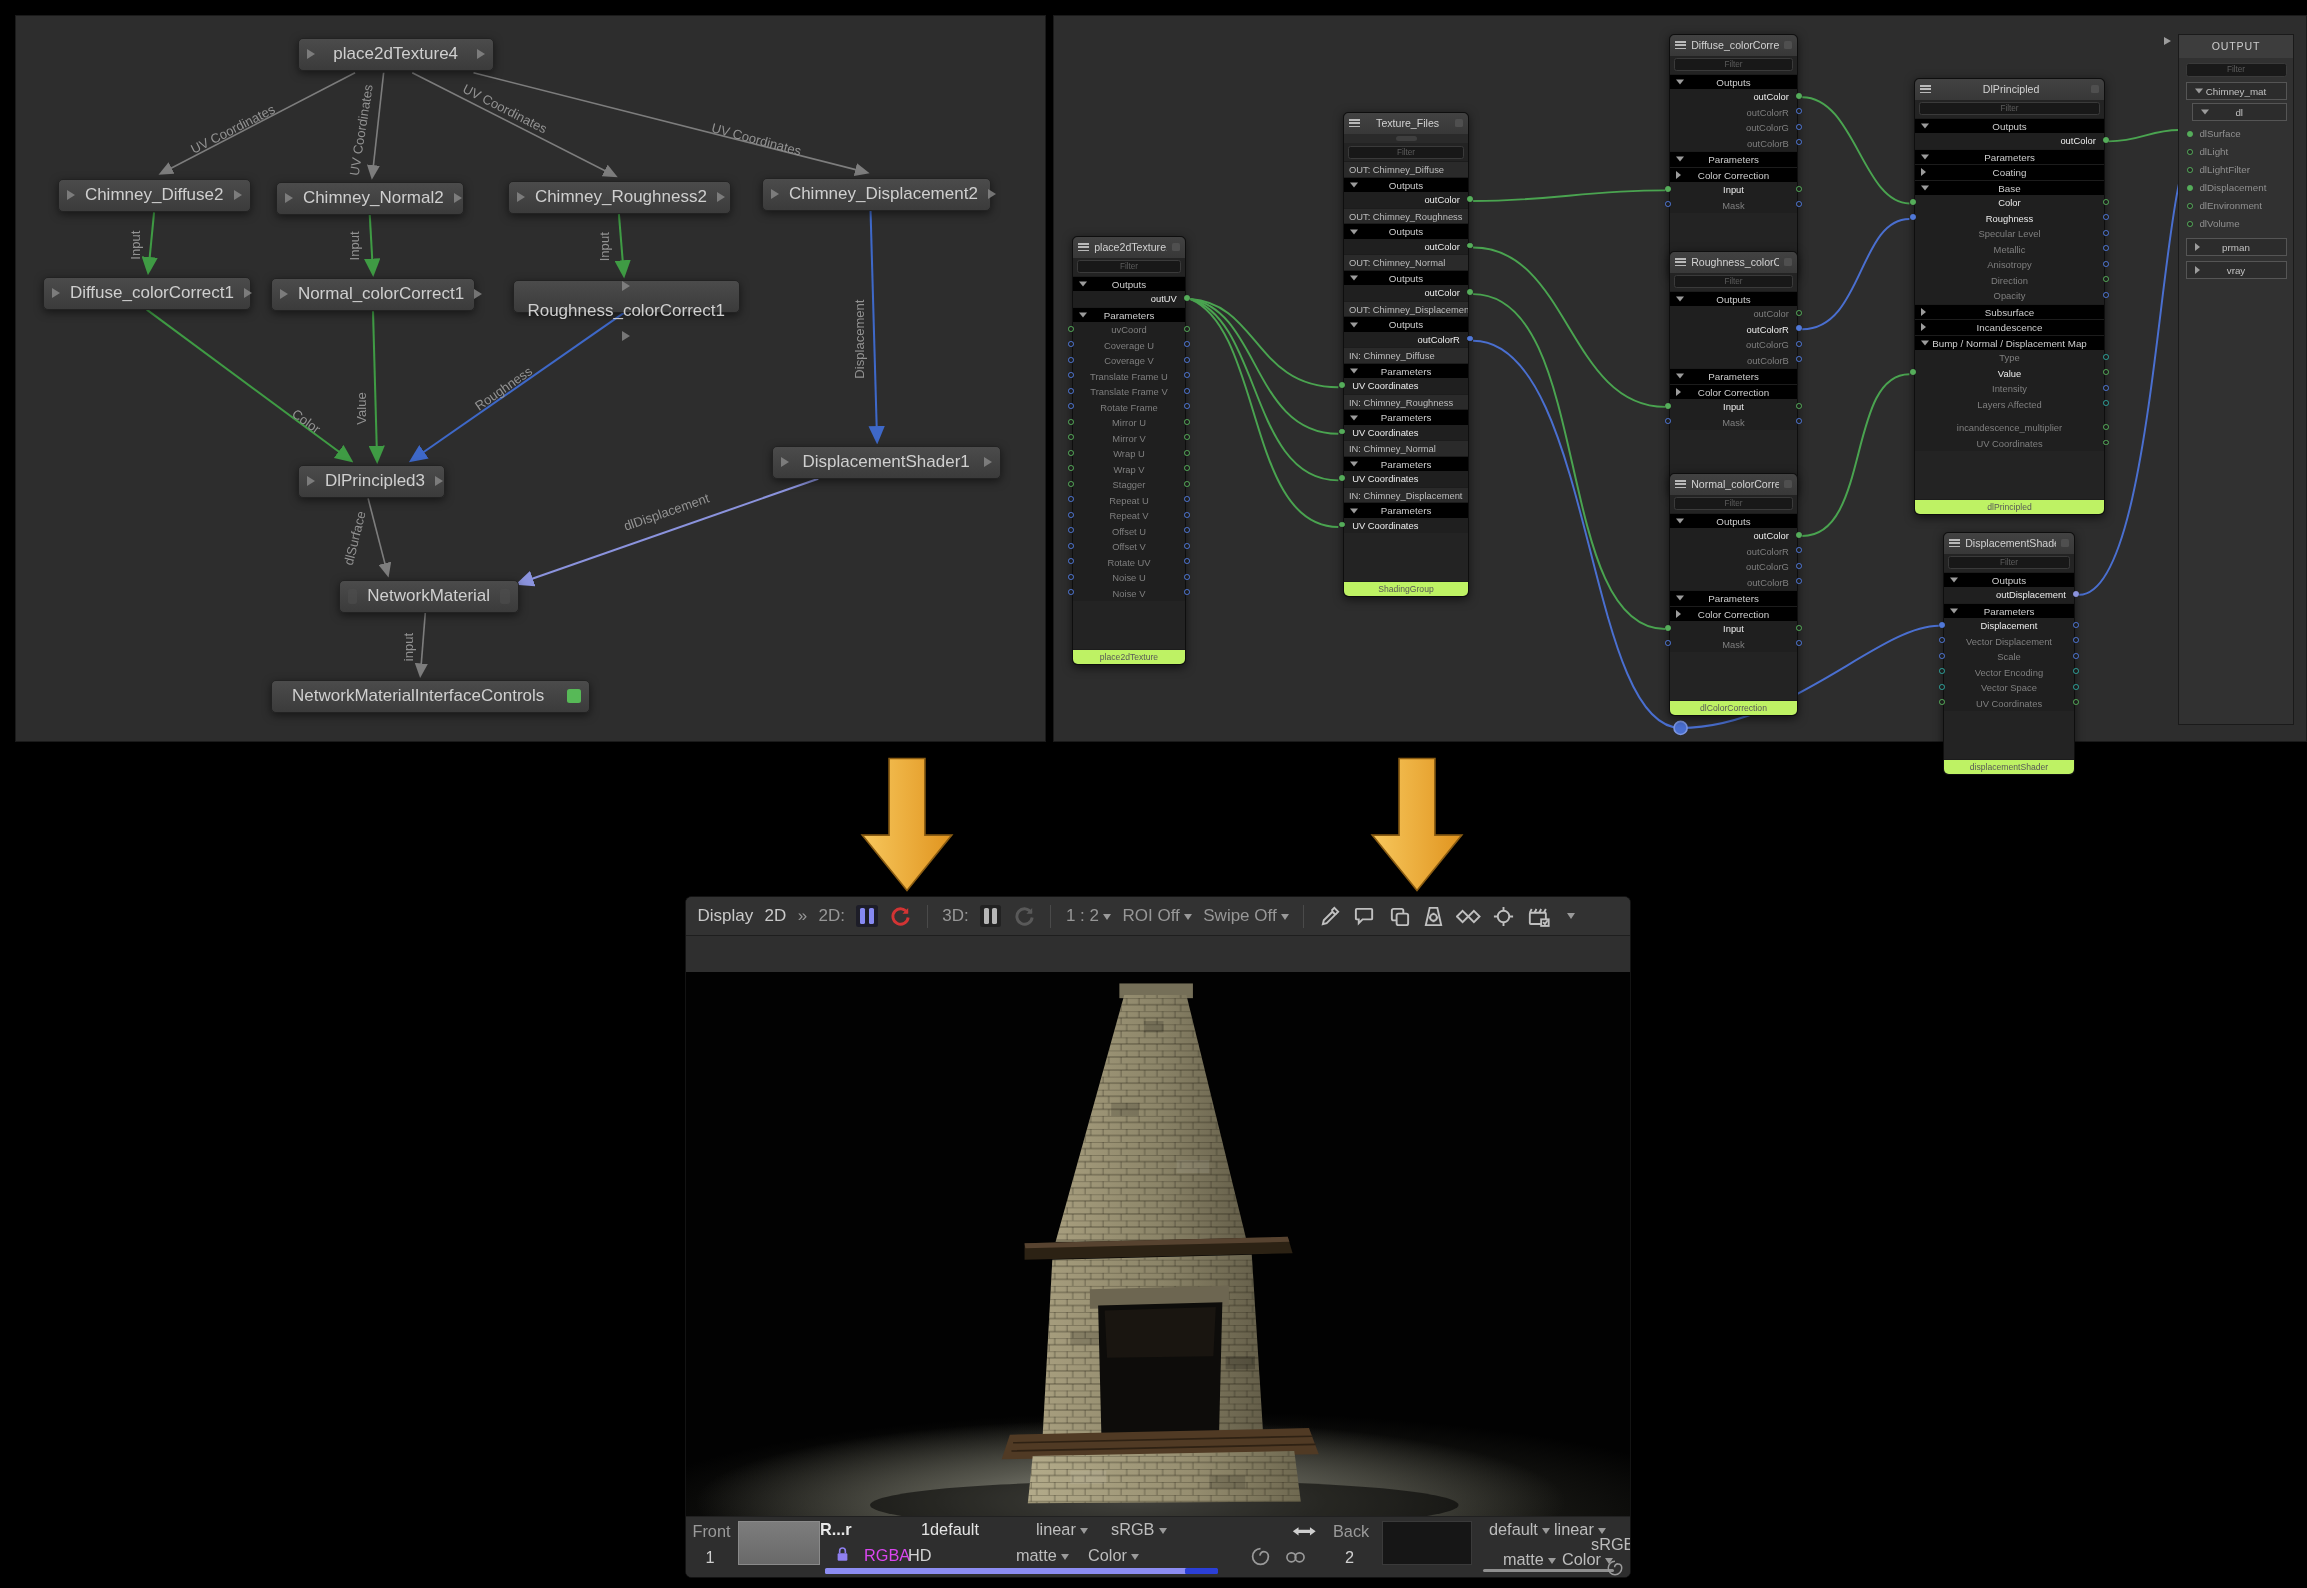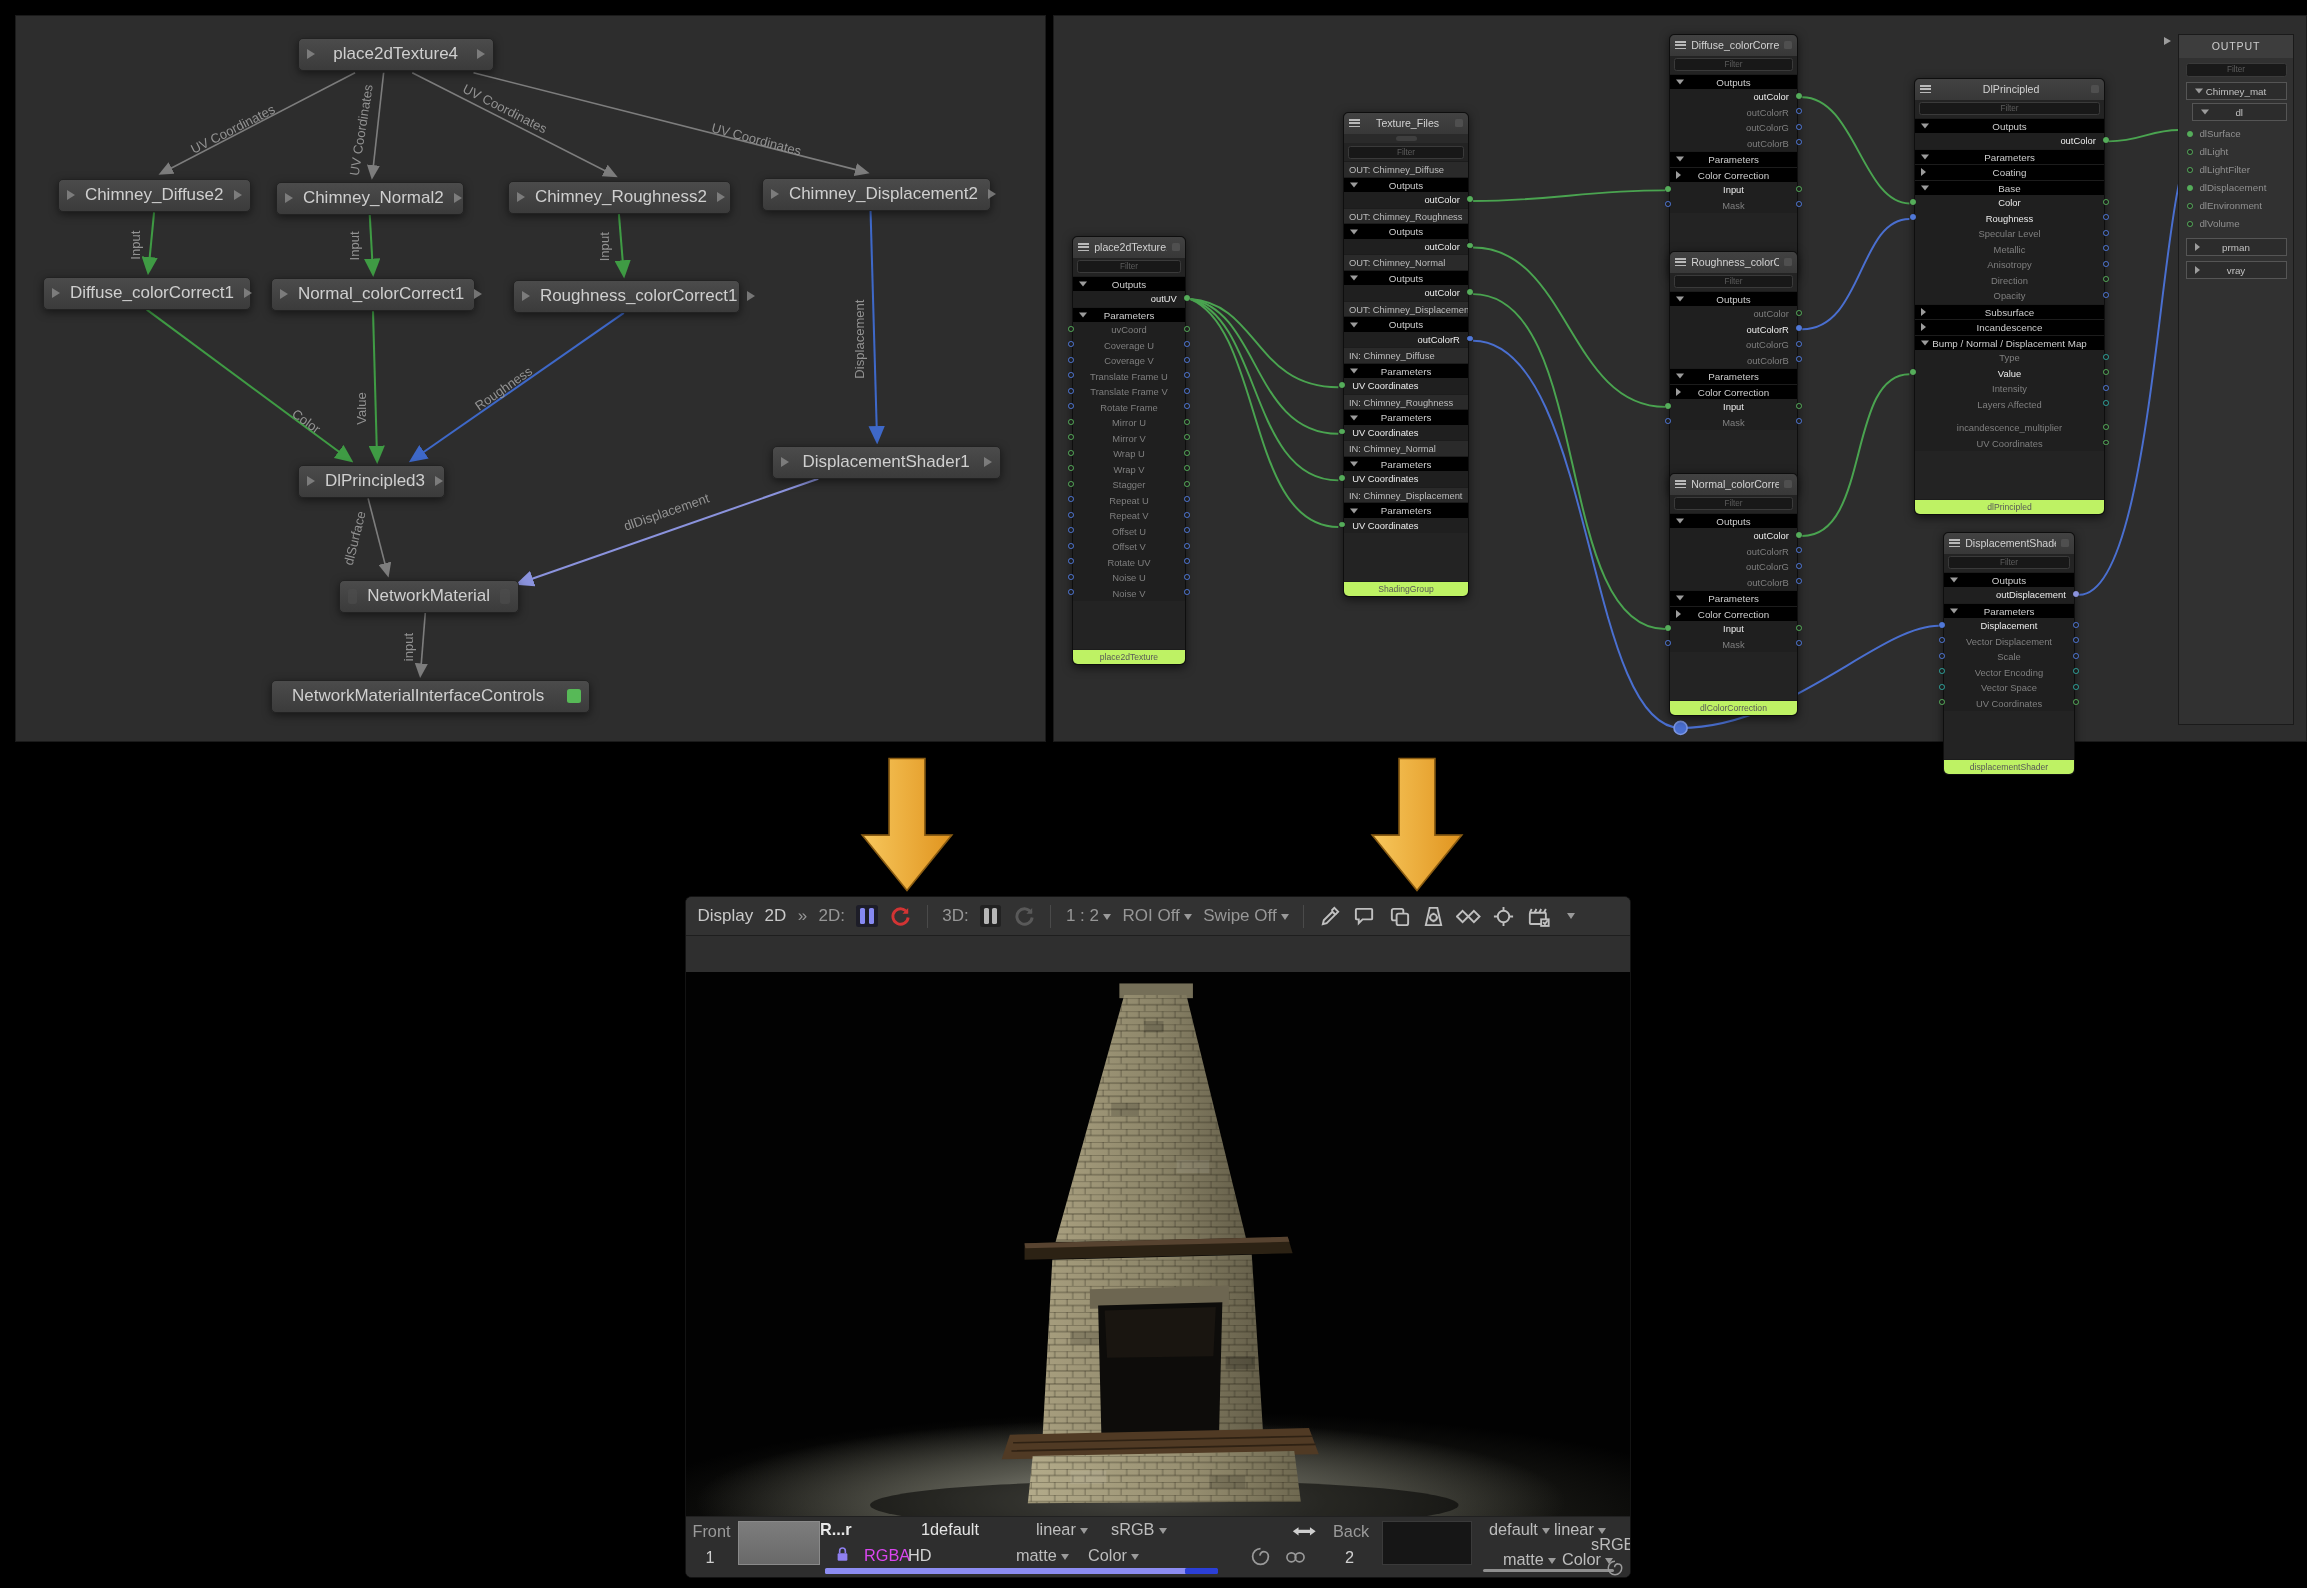--- a/index.html
+++ b/index.html
@@ -174,21 +174,21 @@
     <div class="mnode" style="left:27px;top:261px;width:208px;">
       <i class="chev"></i>
       <span class="mlabel">Diffuse_colorCorrect1</span>
       <i class="chev"></i>
     </div>
     <div class="mnode" style="left:255px;top:262px;width:204px;">
       <i class="chev"></i>
       <span class="mlabel">Normal_colorCorrect1</span>
       <i class="chev"></i>
     </div>
-    <div class="mnode" style="left:497px;top:264px;width:227px;">
+    <div class="mnode" style="left:497px;top:264px;width:227px;flex-direction:column;">
       <i class="chev"></i>
       <span class="mlabel">Roughness_colorCorrect1</span>
       <i class="chev"></i>
     </div>
     <div class="mnode" style="left:282px;top:449px;width:147px;">
       <i class="chev"></i>
       <span class="mlabel">DlPrincipled3</span>
       <i class="chev"></i>
     </div>
     <div class="mnode" style="left:756px;top:430px;width:229px;">

